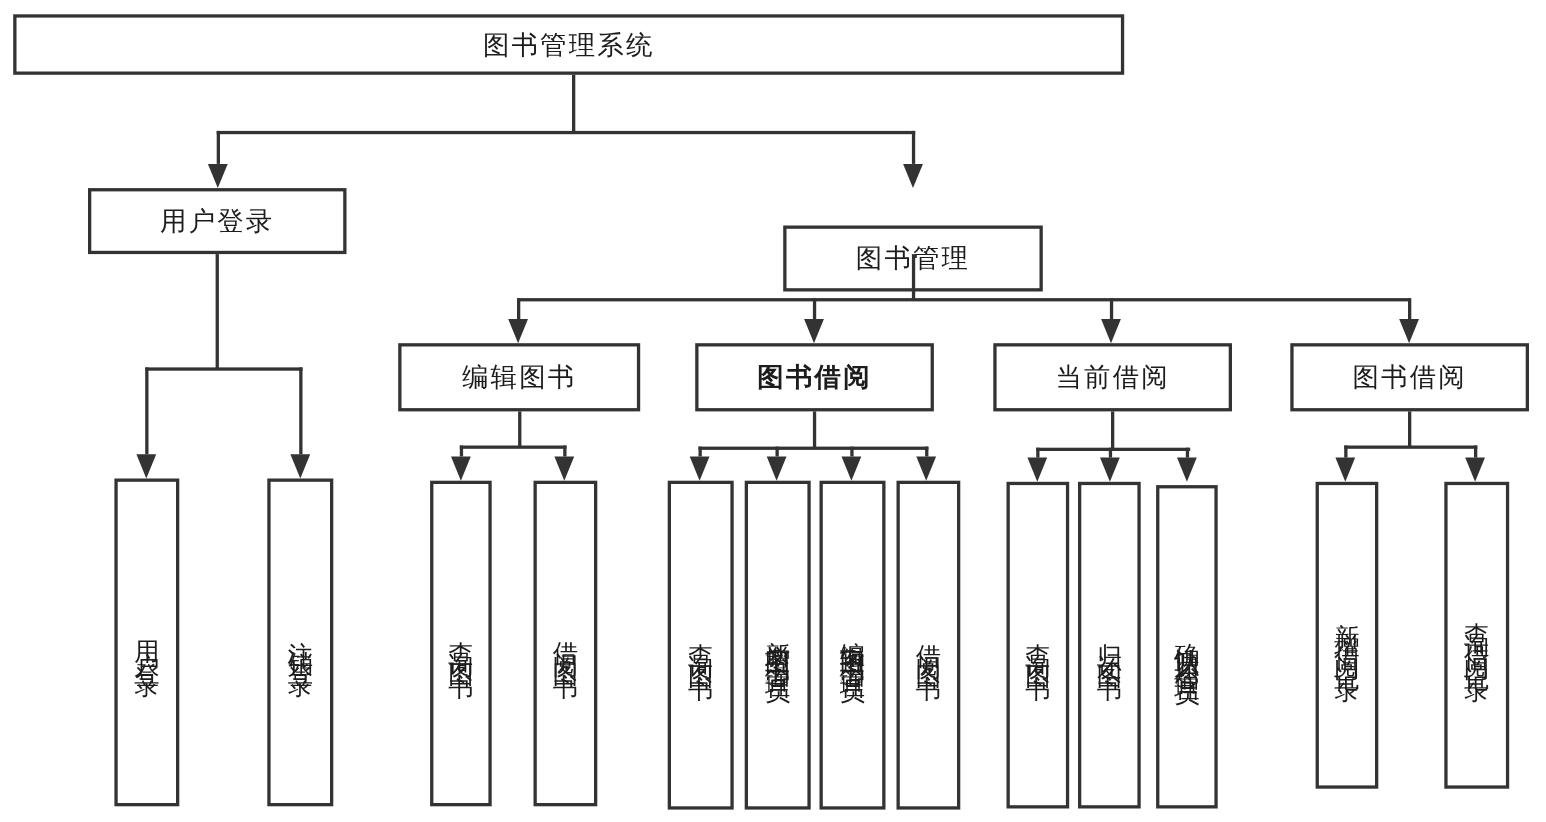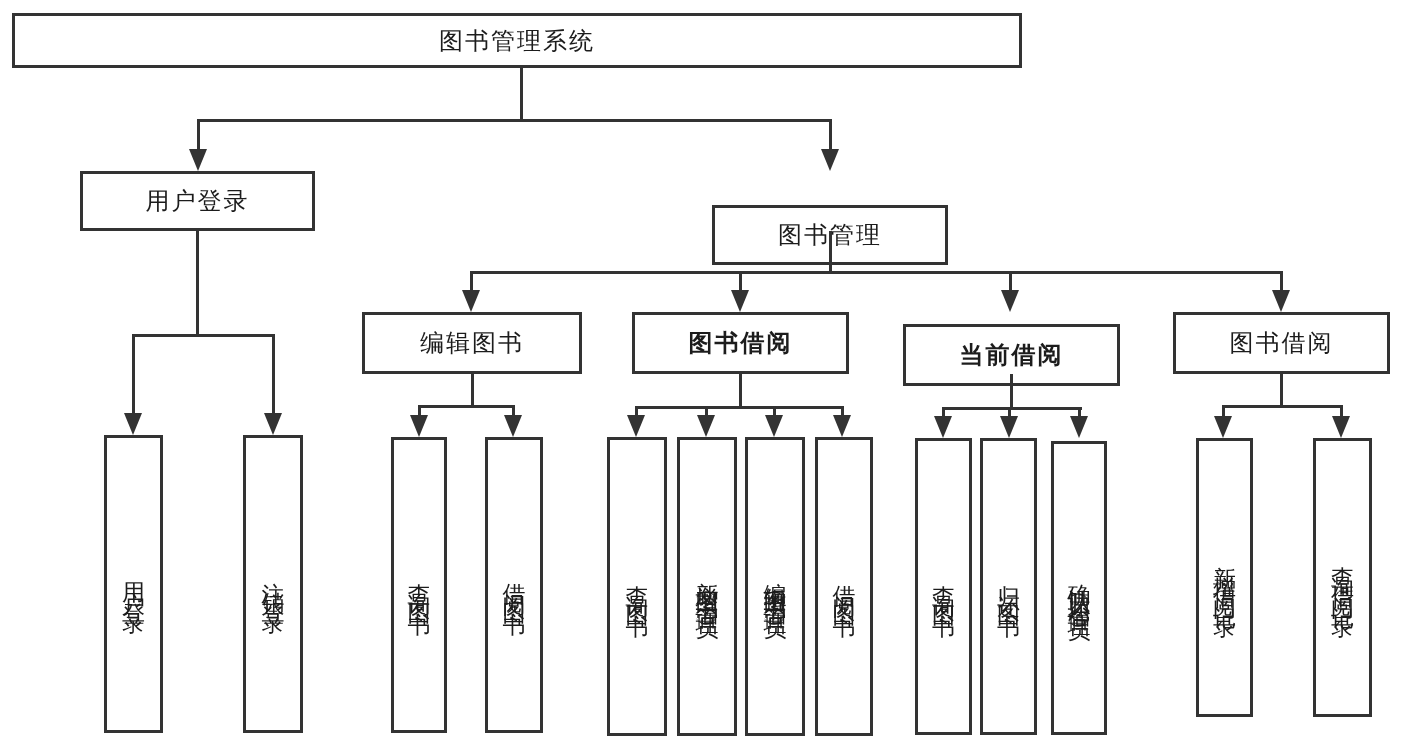--- a/index.html
+++ b/index.html
@@ -55,21 +55,21 @@
   <div class="arrow" style="left:739px;top:271px;height:19px;"></div>
   <div class="arrow" style="left:1009px;top:271px;height:19px;"></div>
   <div class="arrow" style="left:1280px;top:271px;height:19px;"></div>
 
   <div class="box hbox" style="left:362px;top:312px;width:220px;height:62px;">
     <span>编辑图书</span>
   </div>
   <div class="box hbox" style="left:632px;top:312px;width:217px;height:62px;font-weight:bold;">
     <span>图书借阅</span>
   </div>
-  <div class="box hbox" style="left:903px;top:324px;width:217px;height:62px;font-weight:bold;">
+  <div class="box hbox" style="left:903px;top:312px;width:217px;height:62px;">
     <span>当前借阅</span>
   </div>
   <div class="box hbox" style="left:1173px;top:312px;width:217px;height:62px;">
     <span>图书借阅</span>
   </div>
 
   <div class="vline" style="left:471px;top:374px;height:32px;"></div>
   <div class="hline" style="left:418px;top:405px;width:97px;"></div>
   <div class="arrow" style="left:418px;top:405px;height:10px;"></div>
   <div class="arrow" style="left:512px;top:405px;height:10px;"></div>

